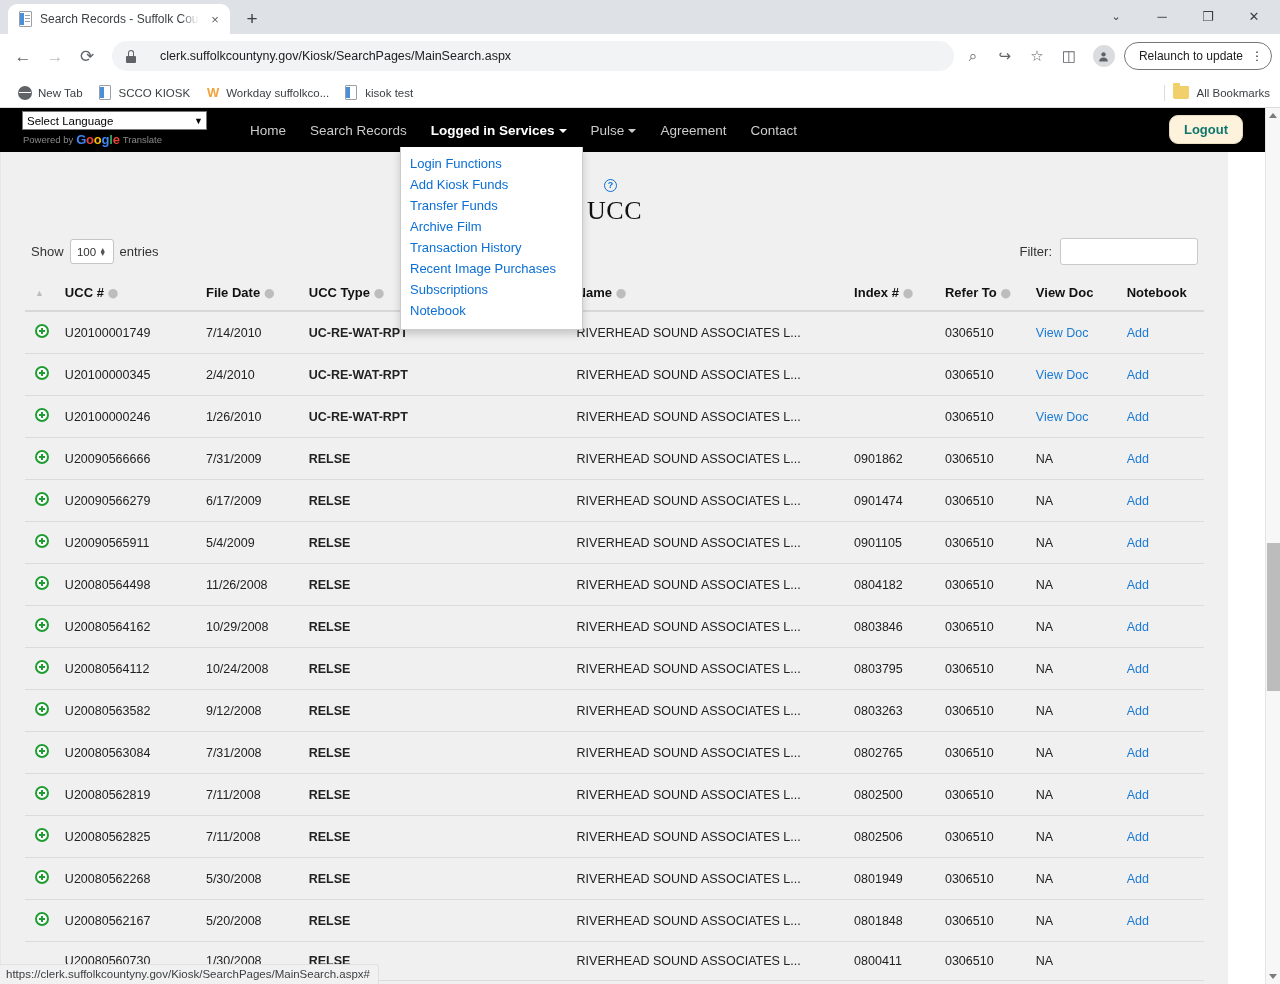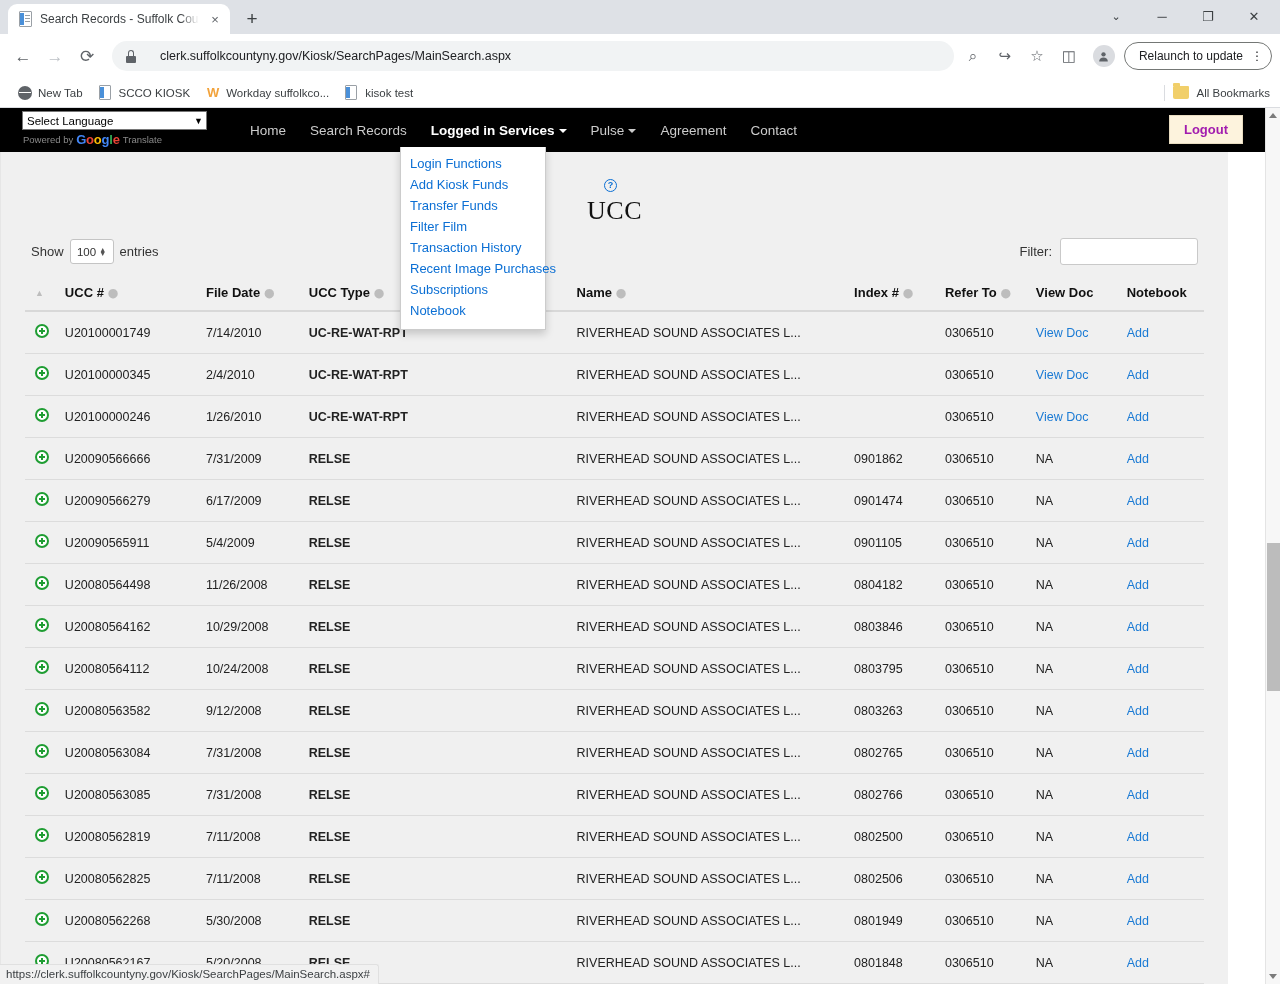--- a/index.html
+++ b/index.html
@@ -210,27 +210,27 @@
     white-space: nowrap;
   }
   .nav-link.active { color: #ffffff; font-weight: bold; }
   .caret-dn {
     display: inline-block; width: 0; height: 0; margin-left: 4px;
     border-left: 4px solid transparent; border-right: 4px solid transparent;
     border-top: 4px solid currentColor; vertical-align: middle;
   }
   .logout-btn {
     position: absolute; right: 22px; top: 7px;
-    background: #fdf3dd; border: 1px solid #e8dcc0; border-radius: 0;
-    padding: 6px 14px; font-size: 13px; color: #a21caf; font-weight: bold;
+    background: #fdf3dd; border: 1px solid #e8dcc0; border-radius: 9px;
+    padding: 6px 14px; font-size: 13px; color: #0f766e; font-weight: bold;
   }
 
   .dropdown-menu {
     position: absolute; left: 400px; top: 147px;
-    width: 146px; background: #ffffff;
+    width: 183px; background: #ffffff;
     border: 1px solid #cccccc; border-top: none;
     box-shadow: 0 4px 8px rgba(0,0,0,0.18);
     padding: 6px 0 8px 0; z-index: 50;
   }
   .dd-item {
     display: block; color: #0b6fd4; font-size: 13px;
     padding: 2px 0 2px 9px; white-space: nowrap; line-height: 17px;
   }
 
   .page-body {
@@ -622,32 +622,20 @@
               <td class="c-type">RELSE</td>
               <td class="c-orig"></td>
               <td class="c-name">RIVERHEAD SOUND ASSOCIATES L...</td>
               <td class="c-index">0802765</td>
               <td class="c-refer">0306510</td>
               <td class="c-view">NA</td>
               <td class="c-note"><span class="lnk">Add</span></td>
             </tr>
             <tr>
               <td class="c-exp"><span class="exp-ico"></span></td>
-              <td class="c-ucc">U20080563085</td>
-              <td class="c-date">7/31/2008</td>
-              <td class="c-type">RELSE</td>
-              <td class="c-orig"></td>
-              <td class="c-name">RIVERHEAD SOUND ASSOCIATES L...</td>
-              <td class="c-index">0802766</td>
-              <td class="c-refer">0306510</td>
-              <td class="c-view">NA</td>
-              <td class="c-note"><span class="lnk">Add</span></td>
-            </tr>
-            <tr>
-              <td class="c-exp"><span class="exp-ico"></span></td>
               <td class="c-ucc">U20080562819</td>
               <td class="c-date">7/11/2008</td>
               <td class="c-type">RELSE</td>
               <td class="c-orig"></td>
               <td class="c-name">RIVERHEAD SOUND ASSOCIATES L...</td>
               <td class="c-index">0802500</td>
               <td class="c-refer">0306510</td>
               <td class="c-view">NA</td>
               <td class="c-note"><span class="lnk">Add</span></td>
             </tr>
@@ -707,21 +695,21 @@
       <div class="pg-arrow up"></div>
       <div class="pg-thumb"></div>
       <div class="pg-arrow down"></div>
     </div>
   </div>
 
   <div class="dropdown-menu">
     <span class="dd-item">Login Functions</span>
     <span class="dd-item">Add Kiosk Funds</span>
     <span class="dd-item">Transfer Funds</span>
-    <span class="dd-item">Filter Film</span>
+    <span class="dd-item">Archive Film</span>
     <span class="dd-item">Transaction History</span>
     <span class="dd-item">Recent Image Purchases</span>
     <span class="dd-item">Subscriptions</span>
     <span class="dd-item">Notebook</span>
   </div>
 
   <div class="statusbar">https://clerk.suffolkcountyny.gov/Kiosk/SearchPages/MainSearch.aspx#</div>
 </div>
 
 </body></html>

